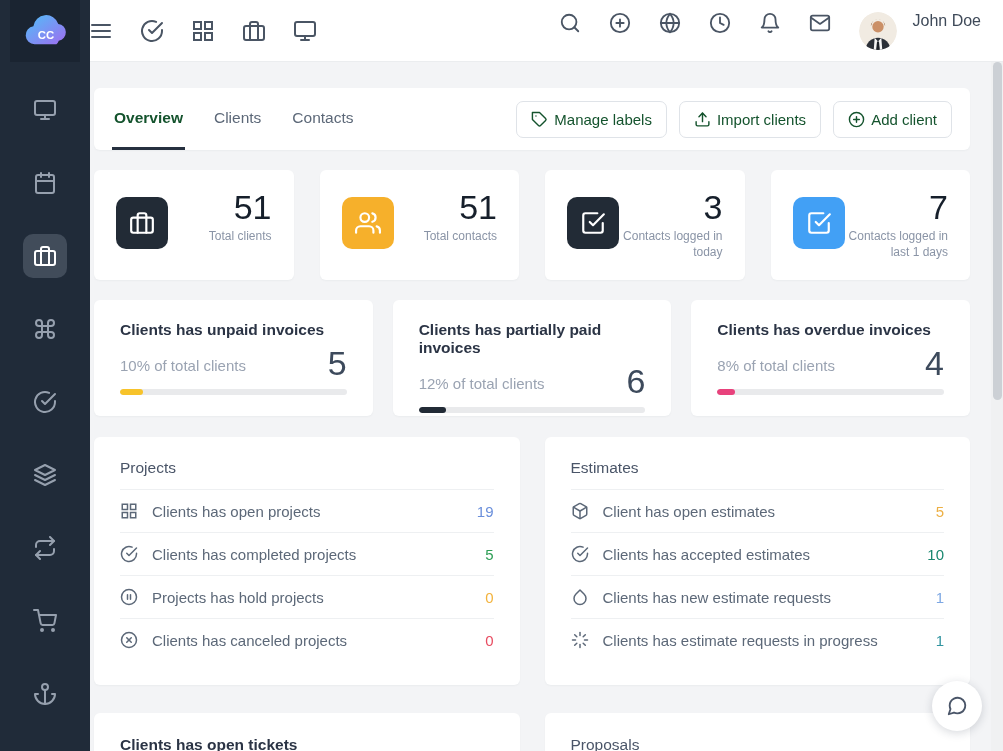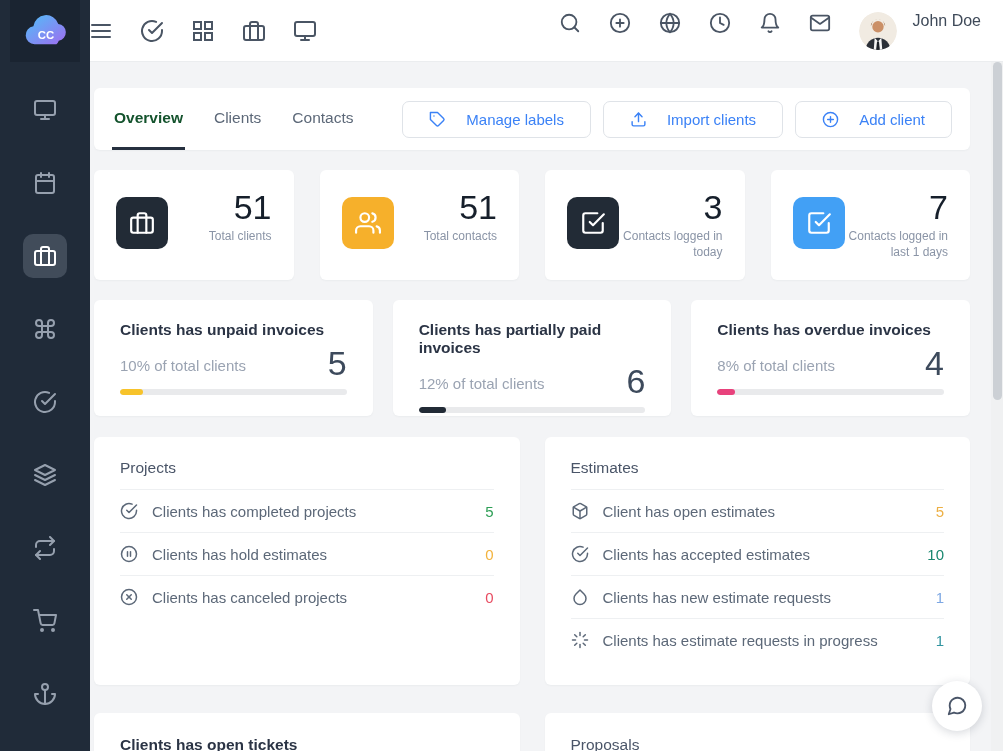--- a/index.html
+++ b/index.html
@@ -27,21 +27,21 @@
   
   .main { position:absolute; left:70px; top:62px; right:0; bottom:0; padding:26px 33px 0 24px; overflow:hidden; }
   .card { background:#fff; border-radius:6px; box-shadow:0 1px 2px rgba(30,40,60,.04); }
 
   
   .tabrow { height:62px; display:flex; align-items:stretch; padding:0 18px; margin-bottom:20px; }
   .tabs { display:flex; align-items:stretch; }
   .tab { display:flex; align-items:center; padding:0 2px; margin-right:27px; font-size:15.5px; color:#5c6878; cursor:pointer; border-bottom:3px solid transparent; }
   .tab.active { color:#14532d; font-weight:bold; border-bottom-color:#26303f; }
   .actions { margin-left:auto; display:flex; align-items:center; gap:12px; }
-  .btn { display:flex; align-items:center; gap:20px; height:37px; padding:0 26px; border:1px solid #dfe3e8; border-radius:7px; background:#fff; font-size:15px; color:#3b82f6; cursor:pointer; }
+  .btn { display:flex; align-items:center; gap:6px; height:37px; padding:0 14px; border:1px solid #dfe3e8; border-radius:7px; background:#fff; font-size:15px; color:#14532d; cursor:pointer; }
   .btn svg { width:17px; height:17px; }
 
   
   .stats { display:grid; grid-template-columns:repeat(4,1fr); gap:26px; margin-bottom:20px; }
   .stat-card { height:110px; padding:18px 22px 14px; }
   .stat-icon { float:left; width:52px; height:52px; border-radius:10px; margin-top:9px; display:flex; align-items:center; justify-content:center; color:#fff; }
   .stat-icon svg { width:26px; height:26px; }
   .stat-num { text-align:right; font-size:34px; color:#161f2b; line-height:1.15; }
   .stat-label { text-align:right; font-size:12px; color:#8a94a6; line-height:1.35; margin-top:1px; }
 
@@ -348,34 +348,44 @@
         <div class="bar-track">
             <div class="bar-fill" style="width: 8%; background: rgb(232, 66, 124);"></div>
           </div>
       </div>
     </div>
 
     <div class="panels">
       <div class="card panel">
         <div class="panel-title">Projects</div>
         <div class="prow">
+          <svg viewBox="0 0 24 24" fill="none" stroke="currentColor" stroke-width="2">
+              <rect x="3" y="3" width="7" height="7"></rect>
+              <rect x="14" y="3" width="7" height="7"></rect>
+              <rect x="14" y="14" width="7" height="7"></rect>
+              <rect x="3" y="14" width="7" height="7"></rect>
+            </svg>
+          <span class="plabel">Clients has open projects</span>
+          <span class="pval" style="color: rgb(106, 143, 219);">19</span>
+        </div>
+        <div class="prow">
           <svg viewBox="0 0 24 24" fill="none" stroke="currentColor" stroke-width="2" stroke-linecap="round" stroke-linejoin="round">
               <path d="M22 11.08V12a10 10 0 1 1-5.93-9.14"></path>
               <polyline points="22 4 12 14.01 9 11.01"></polyline>
             </svg>
           <span class="plabel">Clients has completed projects</span>
           <span class="pval" style="color: rgb(45, 158, 85);">5</span>
         </div>
         <div class="prow">
           <svg viewBox="0 0 24 24" fill="none" stroke="currentColor" stroke-width="2" stroke-linecap="round">
               <circle cx="12" cy="12" r="10"></circle>
               <line x1="10" y1="15" x2="10" y2="9"></line>
               <line x1="14" y1="15" x2="14" y2="9"></line>
             </svg>
-          <span class="plabel">Clients has hold estimates</span>
+          <span class="plabel">Projects has hold projects</span>
           <span class="pval" style="color: rgb(243, 179, 61);">0</span>
         </div>
         <div class="prow">
           <svg viewBox="0 0 24 24" fill="none" stroke="currentColor" stroke-width="2" stroke-linecap="round">
               <circle cx="12" cy="12" r="10"></circle>
               <line x1="15" y1="9" x2="9" y2="15"></line>
               <line x1="9" y1="9" x2="15" y2="15"></line>
             </svg>
           <span class="plabel">Clients has canceled projects</span>
           <span class="pval" style="color: rgb(232, 76, 97);">0</span>

